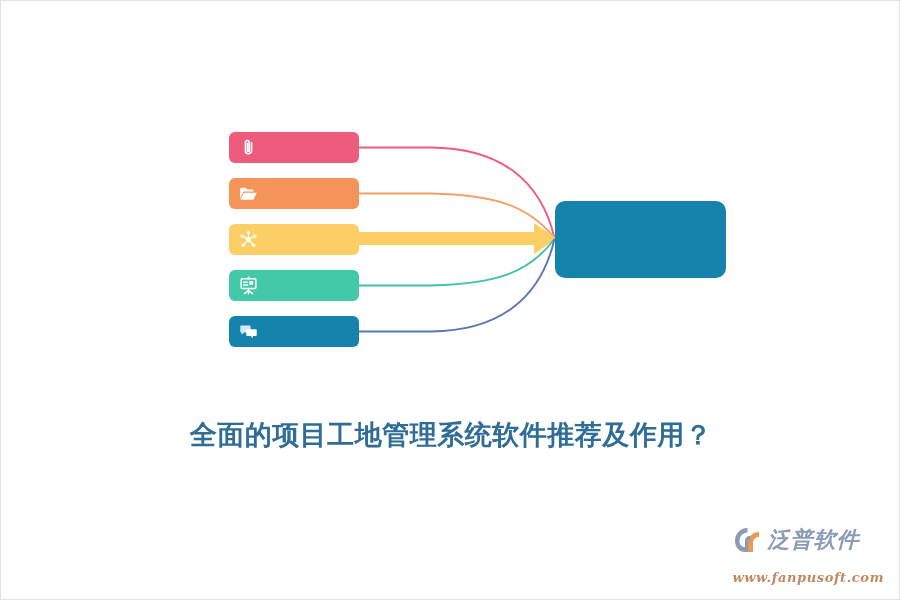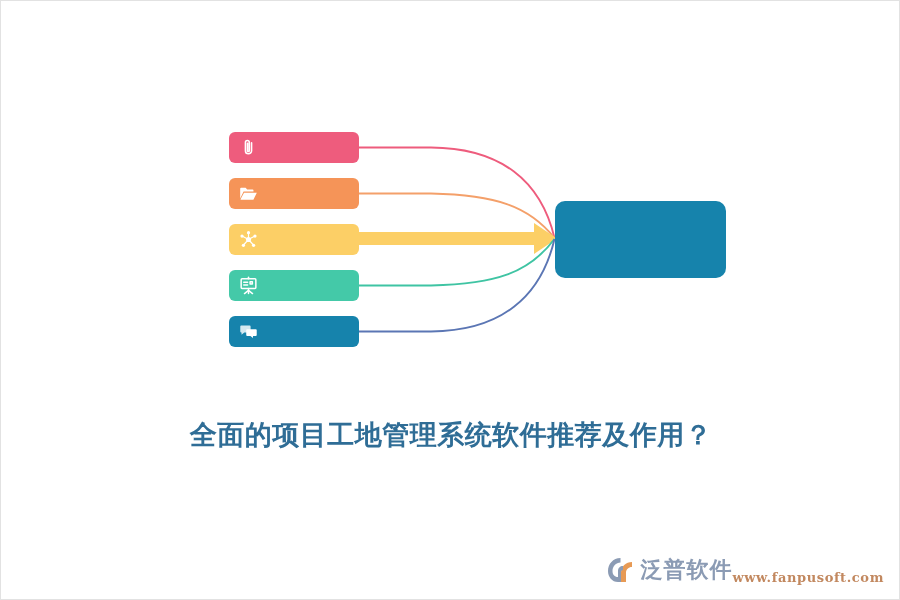--- a/index.html
+++ b/index.html
@@ -99,43 +99,44 @@
     letter-spacing: .5px;
     white-space: nowrap;
   }
 
   
   #watermark {
     position: absolute;
     right: 14px;
     bottom: 14px;
     display: flex;
-    flex-direction: row;
-    align-items: flex-end;
+    flex-direction: column;
+    align-items: flex-start;
+    font-style: italic;
   }
   #wm-row {
     display: flex;
     align-items: center;
     gap: 5px;
   }
   #wm-mark { width: 30px; height: 28px; display: block; }
   #wm-name {
     font-family: "DejaVu Serif", "Liberation Serif", serif;
     font-size: 22px;
     font-weight: 700;
     color: #8b9bb4;
     letter-spacing: 1px;
   }
   #wm-url {
     font-family: "DejaVu Serif", "Liberation Serif", serif;
     font-size: 13px;
     font-weight: 700;
     color: #c2885f;
     letter-spacing: .6px;
-    margin-top: 9px;
+    margin-top: 15px;
     margin-right: 1px;
   }
 </style>
 </head>
 <body>
 
 <div id="canvas">
 
   <div id="diagram">
 

